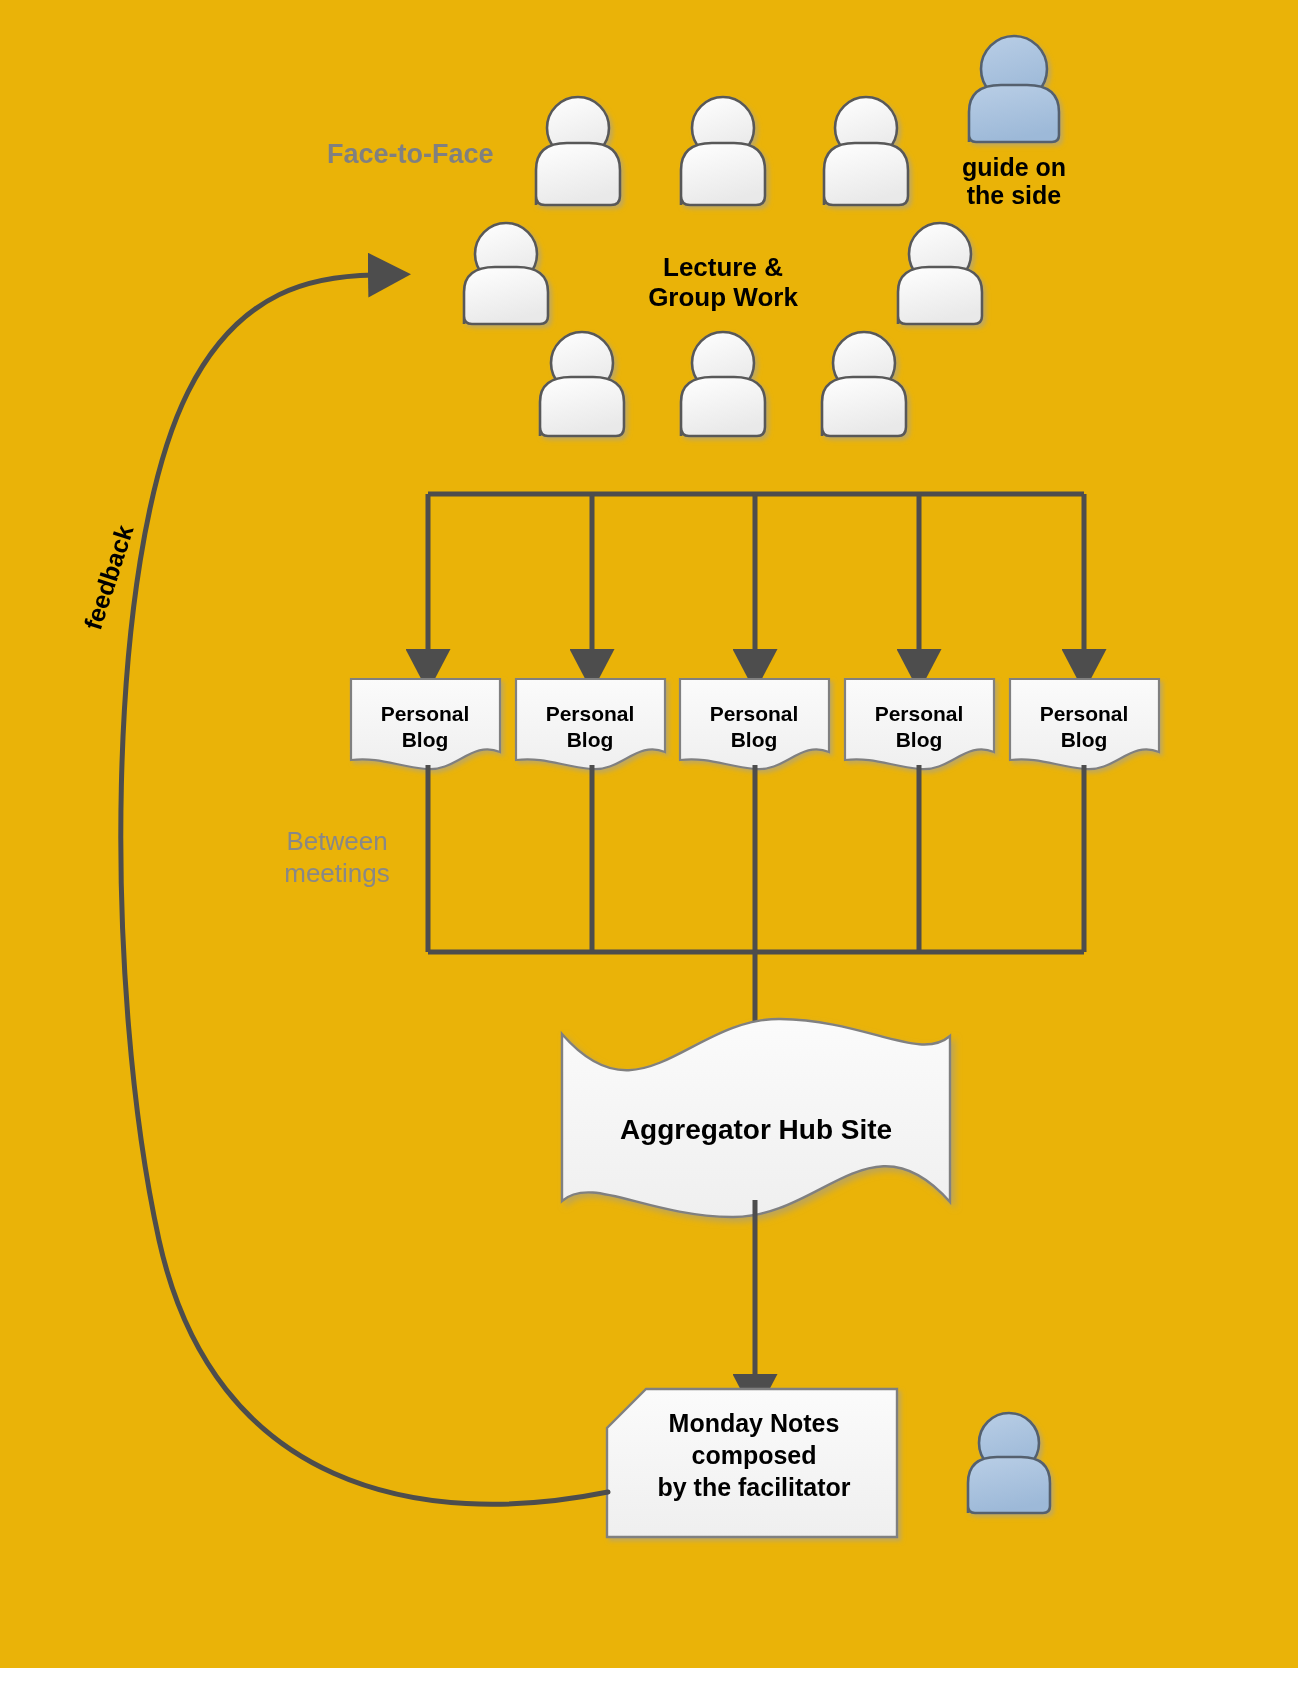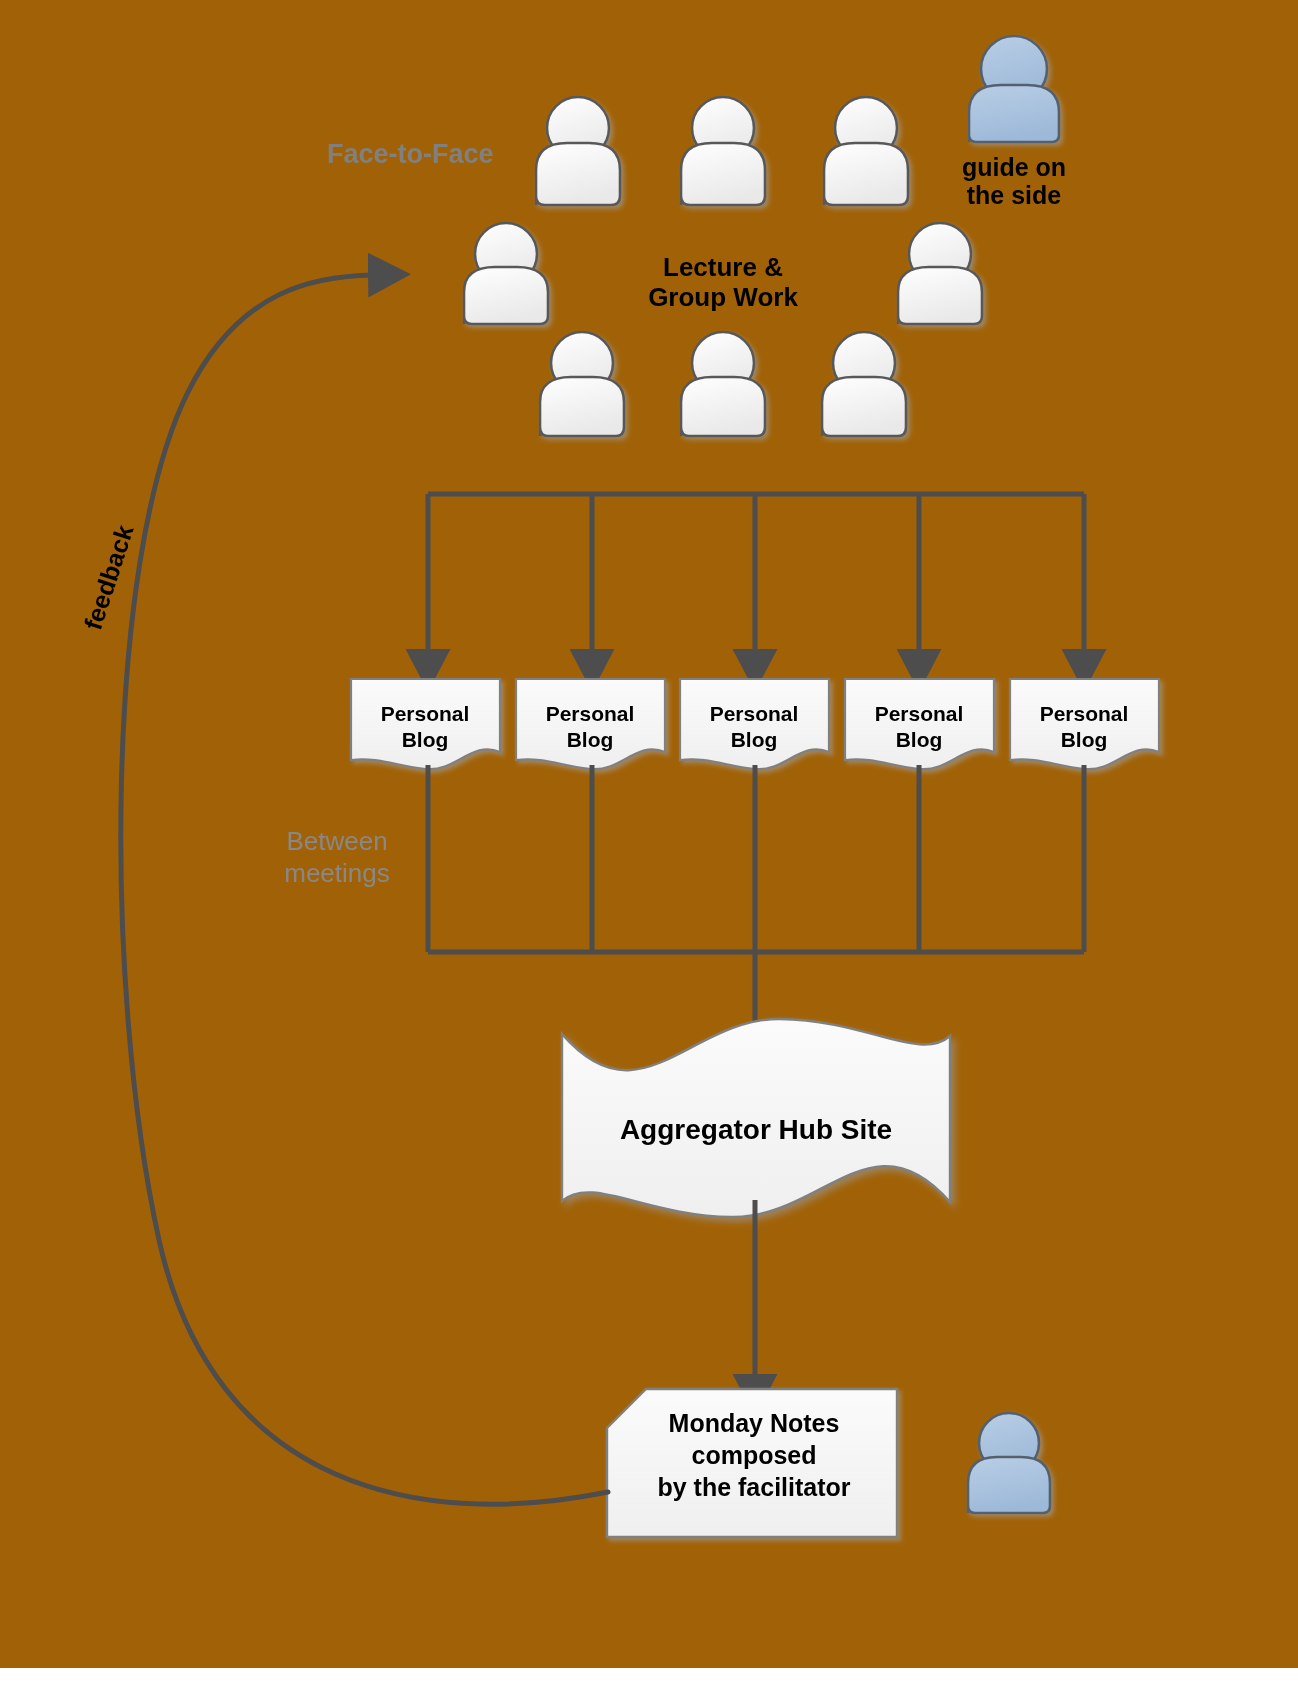--- a/index.html
+++ b/index.html
@@ -1,18 +1,18 @@
 <!DOCTYPE html>
 <html><head>
 <meta charset="utf-8">
 <style>
   html,body{margin:0;padding:0;background:#ffffff;}
   body{width:1298px;height:1699px;overflow:hidden;
        font-family:"Liberation Sans","DejaVu Sans",sans-serif;}
-  #stage{position:relative;width:1298px;height:1668px;background:#a16207;}
+  #stage{position:relative;width:1298px;height:1668px;background:#eab308;}
   svg#diagram{position:absolute;left:0;top:0;width:1298px;height:1699px;display:block;}
   .lbl{font-family:"Liberation Sans","DejaVu Sans",sans-serif;}
   .lbl-gray{fill:#808080;font-size:27px;font-weight:bold;}
   .lbl-gray-plain{fill:#888888;font-size:26px;font-weight:normal;}
   .lbl-dark{fill:#000000;font-weight:bold;}
   .t-lecture{font-size:26px;}
   .t-guide{font-size:25px;}
   .t-blog{font-size:21px;}
   .t-hub{font-size:28px;}
   .t-notes{font-size:25px;}

